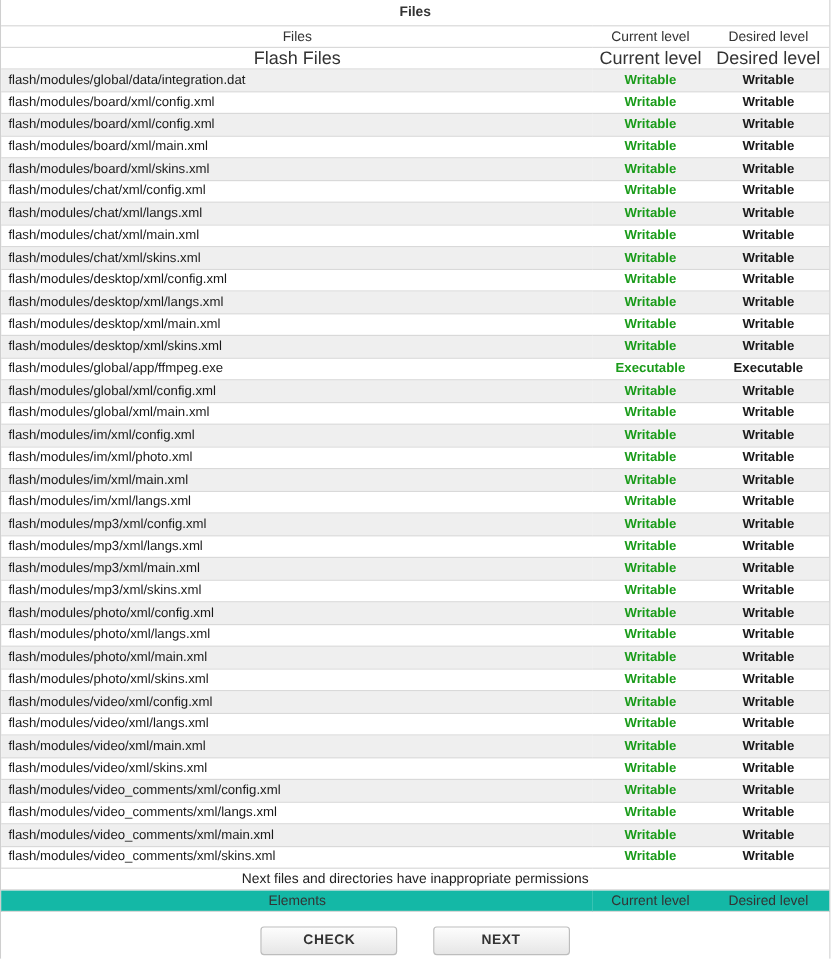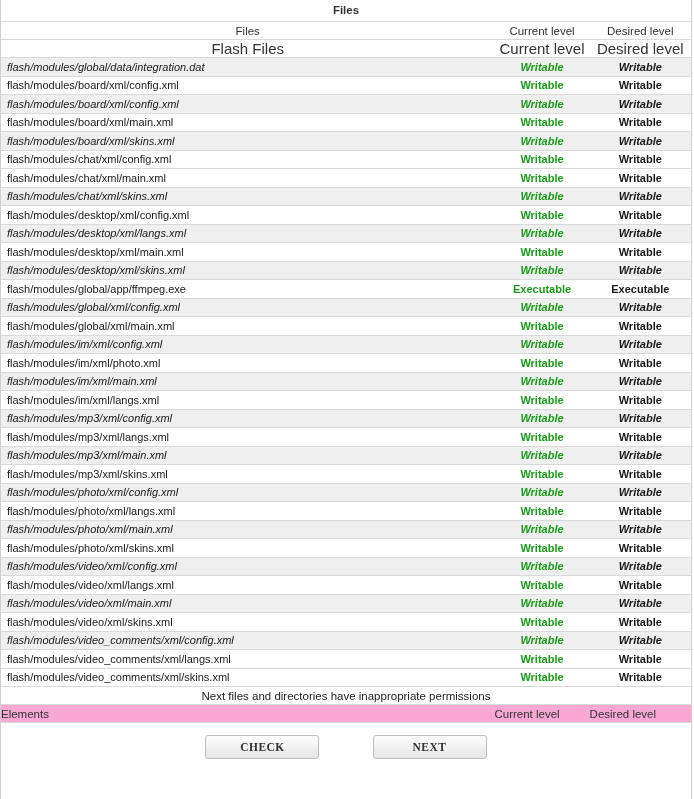--- a/index.html
+++ b/index.html
@@ -63,21 +63,21 @@
     font-weight: bold;
     font-size: 15px;
     color: #333333;
     background: #ffffff;
     height: 22px;
   }
   tr.row td {
     height: 17.5px;
     font-size: 11px;
   }
-  tr.alt td { background: #efefef; font-style: italic; }
+  tr.alt td { background: #efefef; }
   tr.row td.path {
     padding-left: 6px;
     text-align: left;
     color: #1a1a1a;
     white-space: nowrap;
     overflow: hidden;
     text-overflow: ellipsis;
   }
   tr.row td.lvl {
     text-align: center;
@@ -88,39 +88,40 @@
 
   .note-row td {
     text-align: center;
     font-weight: bold;
     font-size: 11.5px;
     color: #222222;
     height: 24px;
     background: #ffffff;
   }
   .footer-hdr td {
+    text-align: center;
     font-weight: bold;
     font-size: 11.5px;
     color: #333333;
     height: 25px;
-    background: #f9a8d4;
+    background: #14b8a6;
     border-bottom: 1px solid #d9d9d9;
     margin-top: 25px;
   }
   .buttons {
     padding: 12px 0 10px 0;
     text-align: center;
     background: #ffffff;
   }
   .btn {
     display: inline-block;
     min-width: 84px;
-    margin: 0 25px;
+    margin: 0 13px;
     padding: 5px 14px;
-    font-family: Liberation Serif, serif;
+    font-family: Liberation Sans, sans-serif;
     font-size: 11.5px;
     font-weight: bold;
     color: #333333;
     letter-spacing: 0.5px;
     text-align: center;
     background: linear-gradient(#fdfdfd, #e6e6e6);
     border: 1px solid #bdbdbd;
     border-radius: 3px;
     cursor: pointer;
   }
@@ -174,20 +175,25 @@
         <tr class="row alt">
           <td class="path">flash/modules/board/xml/skins.xml</td>
           <td class="lvl current">Writable</td>
           <td class="lvl desired">Writable</td>
         </tr>
         <tr class="row">
           <td class="path">flash/modules/chat/xml/config.xml</td>
           <td class="lvl current">Writable</td>
           <td class="lvl desired">Writable</td>
         </tr>
+        <tr class="row alt">
+          <td class="path">flash/modules/chat/xml/langs.xml</td>
+          <td class="lvl current">Writable</td>
+          <td class="lvl desired">Writable</td>
+        </tr>
         <tr class="row">
           <td class="path">flash/modules/chat/xml/main.xml</td>
           <td class="lvl current">Writable</td>
           <td class="lvl desired">Writable</td>
         </tr>
         <tr class="row alt">
           <td class="path">flash/modules/chat/xml/skins.xml</td>
           <td class="lvl current">Writable</td>
           <td class="lvl desired">Writable</td>
         </tr>
@@ -306,20 +312,25 @@
           <td class="lvl current">Writable</td>
           <td class="lvl desired">Writable</td>
         </tr>
         <tr class="row alt">
           <td class="path">flash/modules/video_comments/xml/config.xml</td>
           <td class="lvl current">Writable</td>
           <td class="lvl desired">Writable</td>
         </tr>
         <tr class="row">
           <td class="path">flash/modules/video_comments/xml/langs.xml</td>
+          <td class="lvl current">Writable</td>
+          <td class="lvl desired">Writable</td>
+        </tr>
+        <tr class="row alt">
+          <td class="path">flash/modules/video_comments/xml/main.xml</td>
           <td class="lvl current">Writable</td>
           <td class="lvl desired">Writable</td>
         </tr>
         <tr class="row">
           <td class="path">flash/modules/video_comments/xml/skins.xml</td>
           <td class="lvl current">Writable</td>
           <td class="lvl desired">Writable</td>
         </tr>
         <tr class="note-row">
         <td colspan="3">Next files and directories have inappropriate permissions</td>

